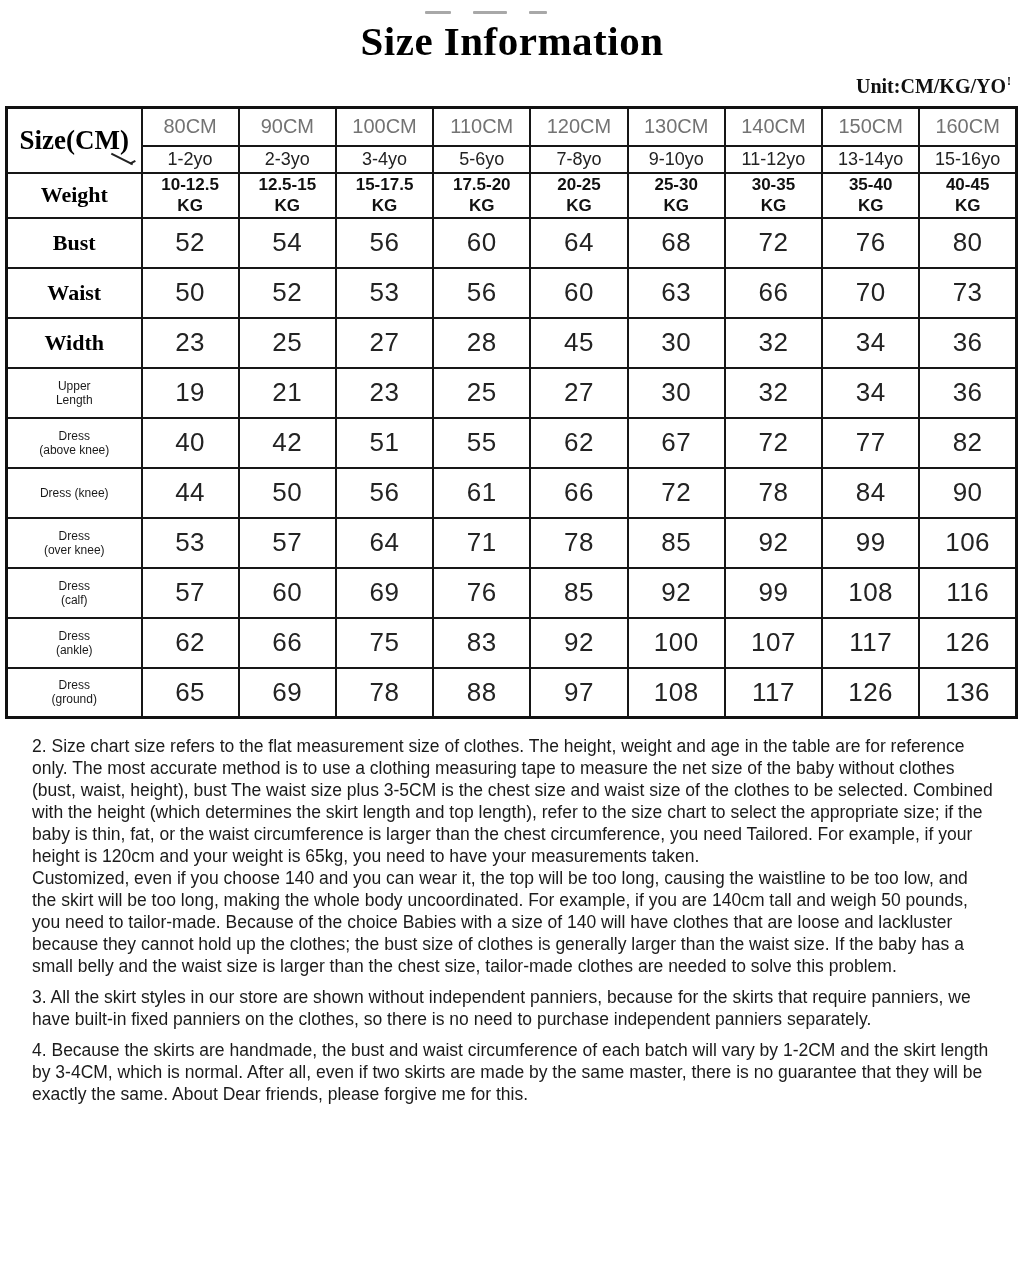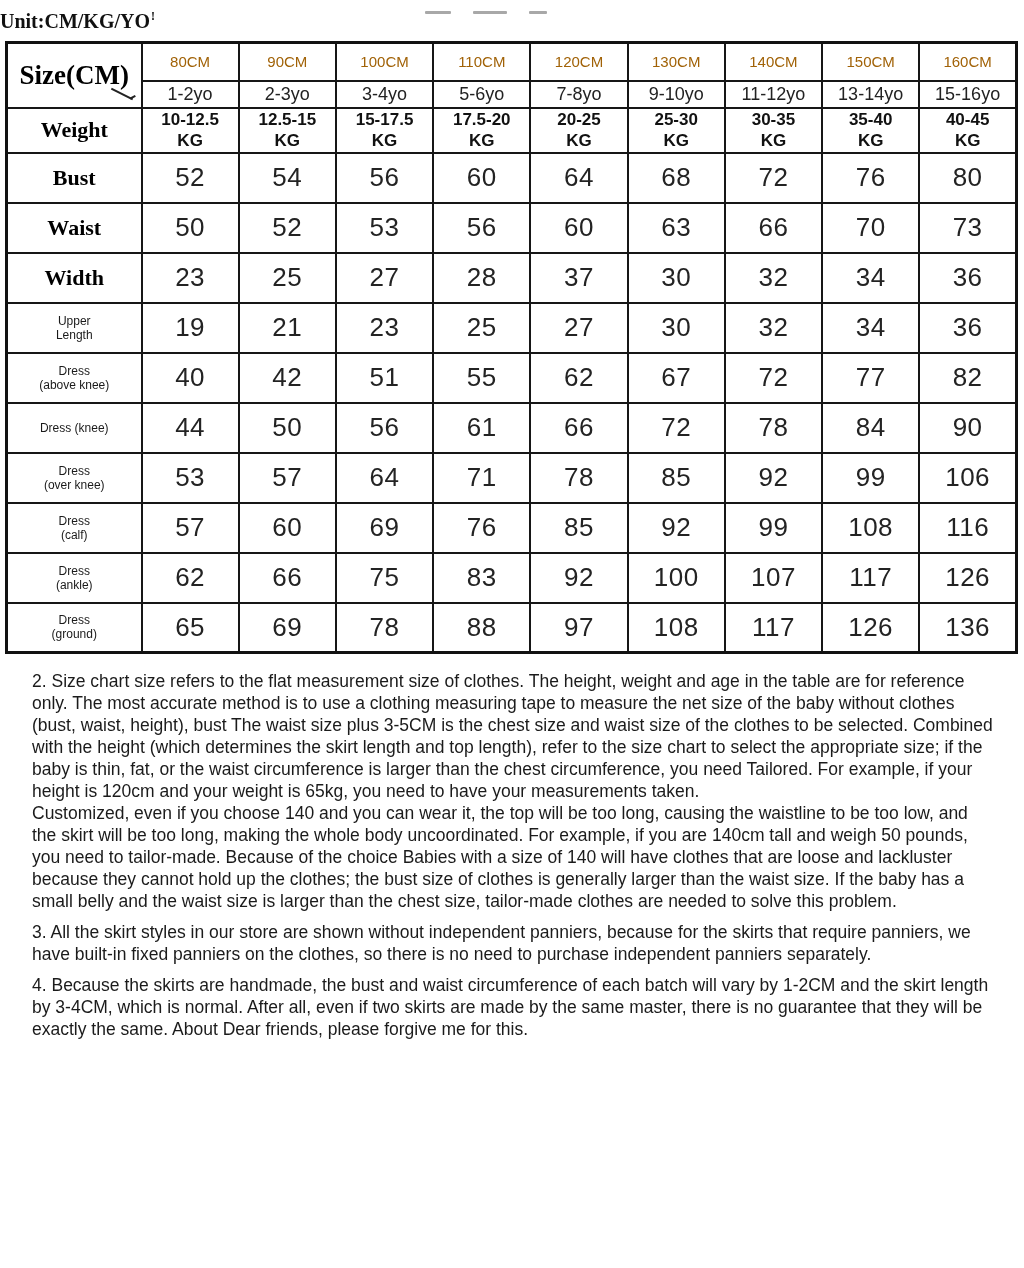--- a/index.html
+++ b/index.html
@@ -24,21 +24,21 @@
     font-family: "Liberation Serif", serif;
     font-weight: 700;
     font-size: 41px;
     letter-spacing: 0.5px;
     color: #000;
   }
 
   .unit {
     margin-top: 9px;
     padding-right: 13px;
-    text-align: left;
+    text-align: right;
     font-family: "Liberation Serif", serif;
     font-weight: 700;
     font-size: 20px;
     color: #111;
   }
   .unit-sup { font-size: 12px; vertical-align: super; margin-left: 1px; }
 
   table.size-table {
     border-collapse: collapse;
     table-layout: fixed;
@@ -51,21 +51,21 @@
     text-align: center;
     vertical-align: middle;
     padding: 0;
     overflow: hidden;
   }
   tr.row-size  { height: 39px; }
   tr.row-age   { height: 27px; }
   tr.row-weight{ height: 36px; }
   tr.row-measure { height: 50px; }
 
-  .size-cell  { font-size: 15px; color: #a16207; }
+  .size-cell  { font-size: 20px; color: #737373; }
   .age-cell   { font-size: 18px; color: #222; }
   .weight-cell{ font-weight: 700; font-size: 17px; line-height: 1.25; color: #111; border-radius: 6px; }
 
   .value-cell { font-size: 26px; font-weight: 400; color: #232323; letter-spacing: 0.5px; }
 
   .serif-label {
     font-family: "Liberation Serif", serif;
     font-weight: 700;
     font-size: 22px;
     color: #000;
@@ -95,20 +95,21 @@
 <body>
 
 <div class="page">
 
   <div class="top-marks">
     <span></span>
     <span></span>
     <span></span>
   </div>
 
+  <h1 class="title">Size Information</h1>
 
   <div class="unit">
     <span>Unit:CM/KG/YO</span><span class="unit-sup">!</span>
   </div>
 
   <table class="size-table">
     <colgroup>
       <col style="width:135px">
       <col span="9">
     </colgroup>
@@ -198,21 +199,21 @@
           <td class="cell value-cell">66</td>
           <td class="cell value-cell">70</td>
           <td class="cell value-cell">73</td>
         </tr>
         <tr class="row-measure">
           <td class="cell label-cell serif-label">Width</td>
           <td class="cell value-cell">23</td>
           <td class="cell value-cell">25</td>
           <td class="cell value-cell">27</td>
           <td class="cell value-cell">28</td>
-          <td class="cell value-cell">37</td>
+          <td class="cell value-cell">45</td>
           <td class="cell value-cell">30</td>
           <td class="cell value-cell">32</td>
           <td class="cell value-cell">34</td>
           <td class="cell value-cell">36</td>
         </tr>
         <tr class="row-measure">
           <td class="cell label-cell sans-label">Upper
 Length</td>
           <td class="cell value-cell">19</td>
           <td class="cell value-cell">21</td>

